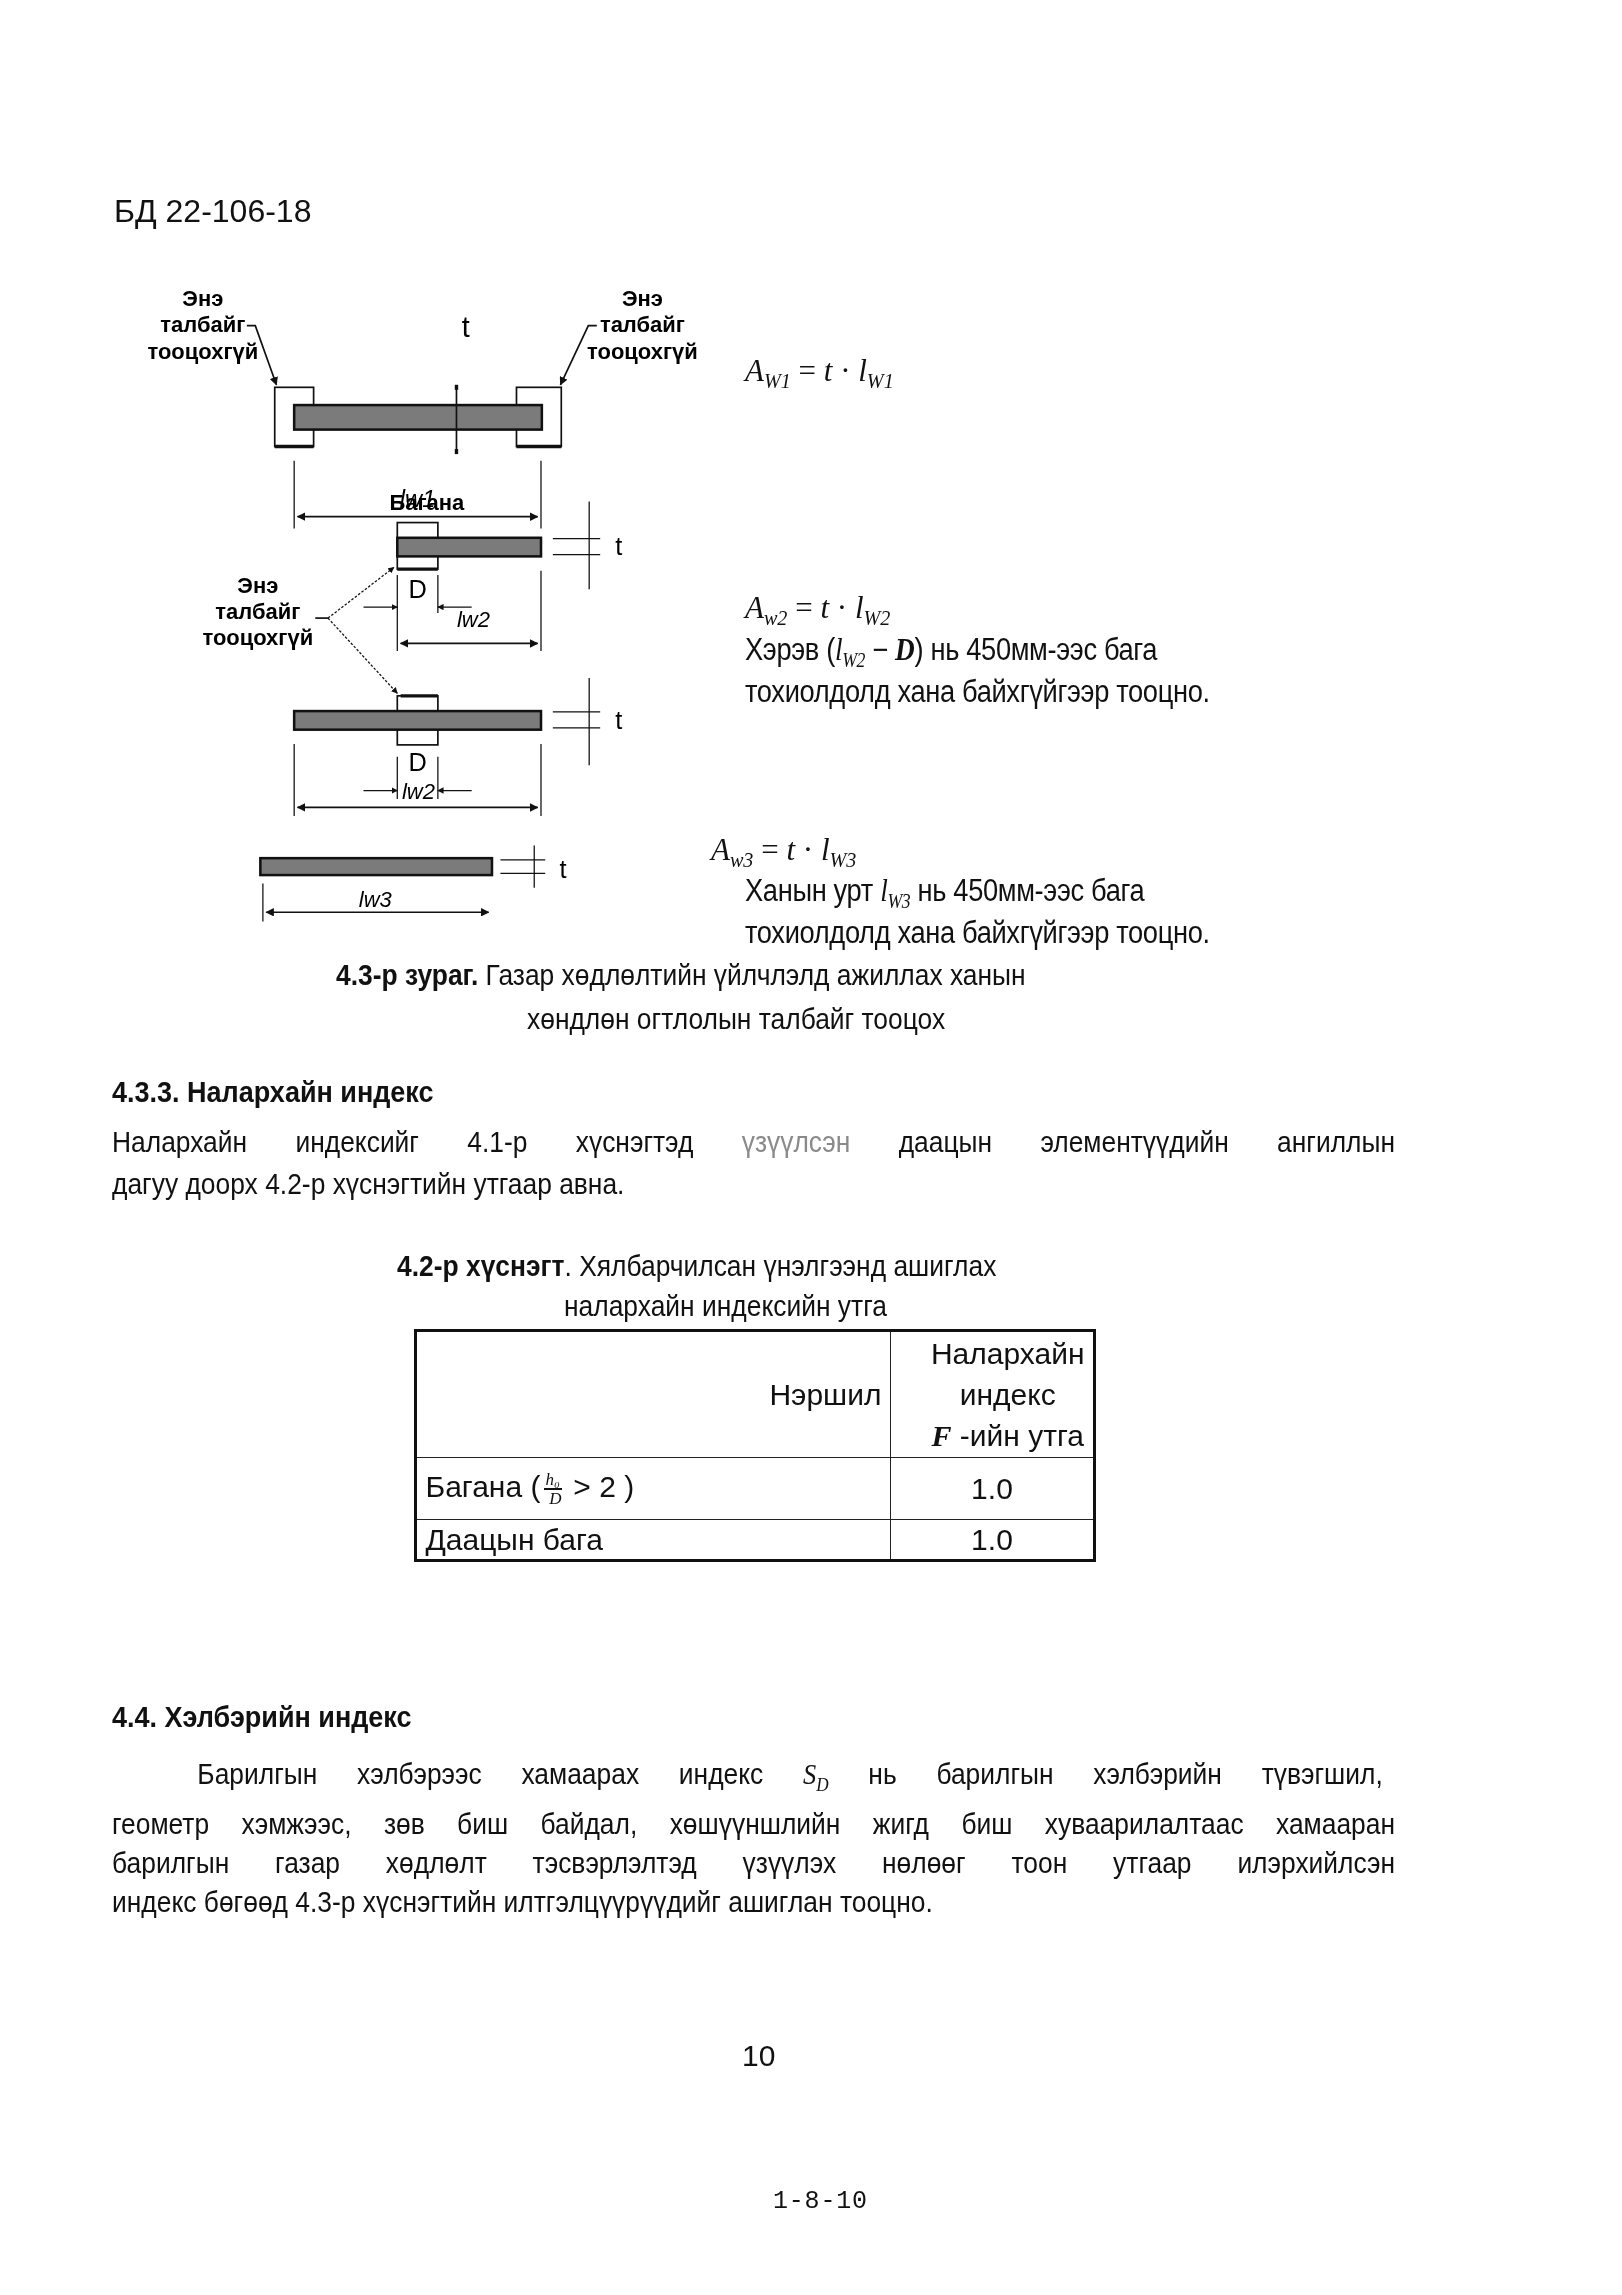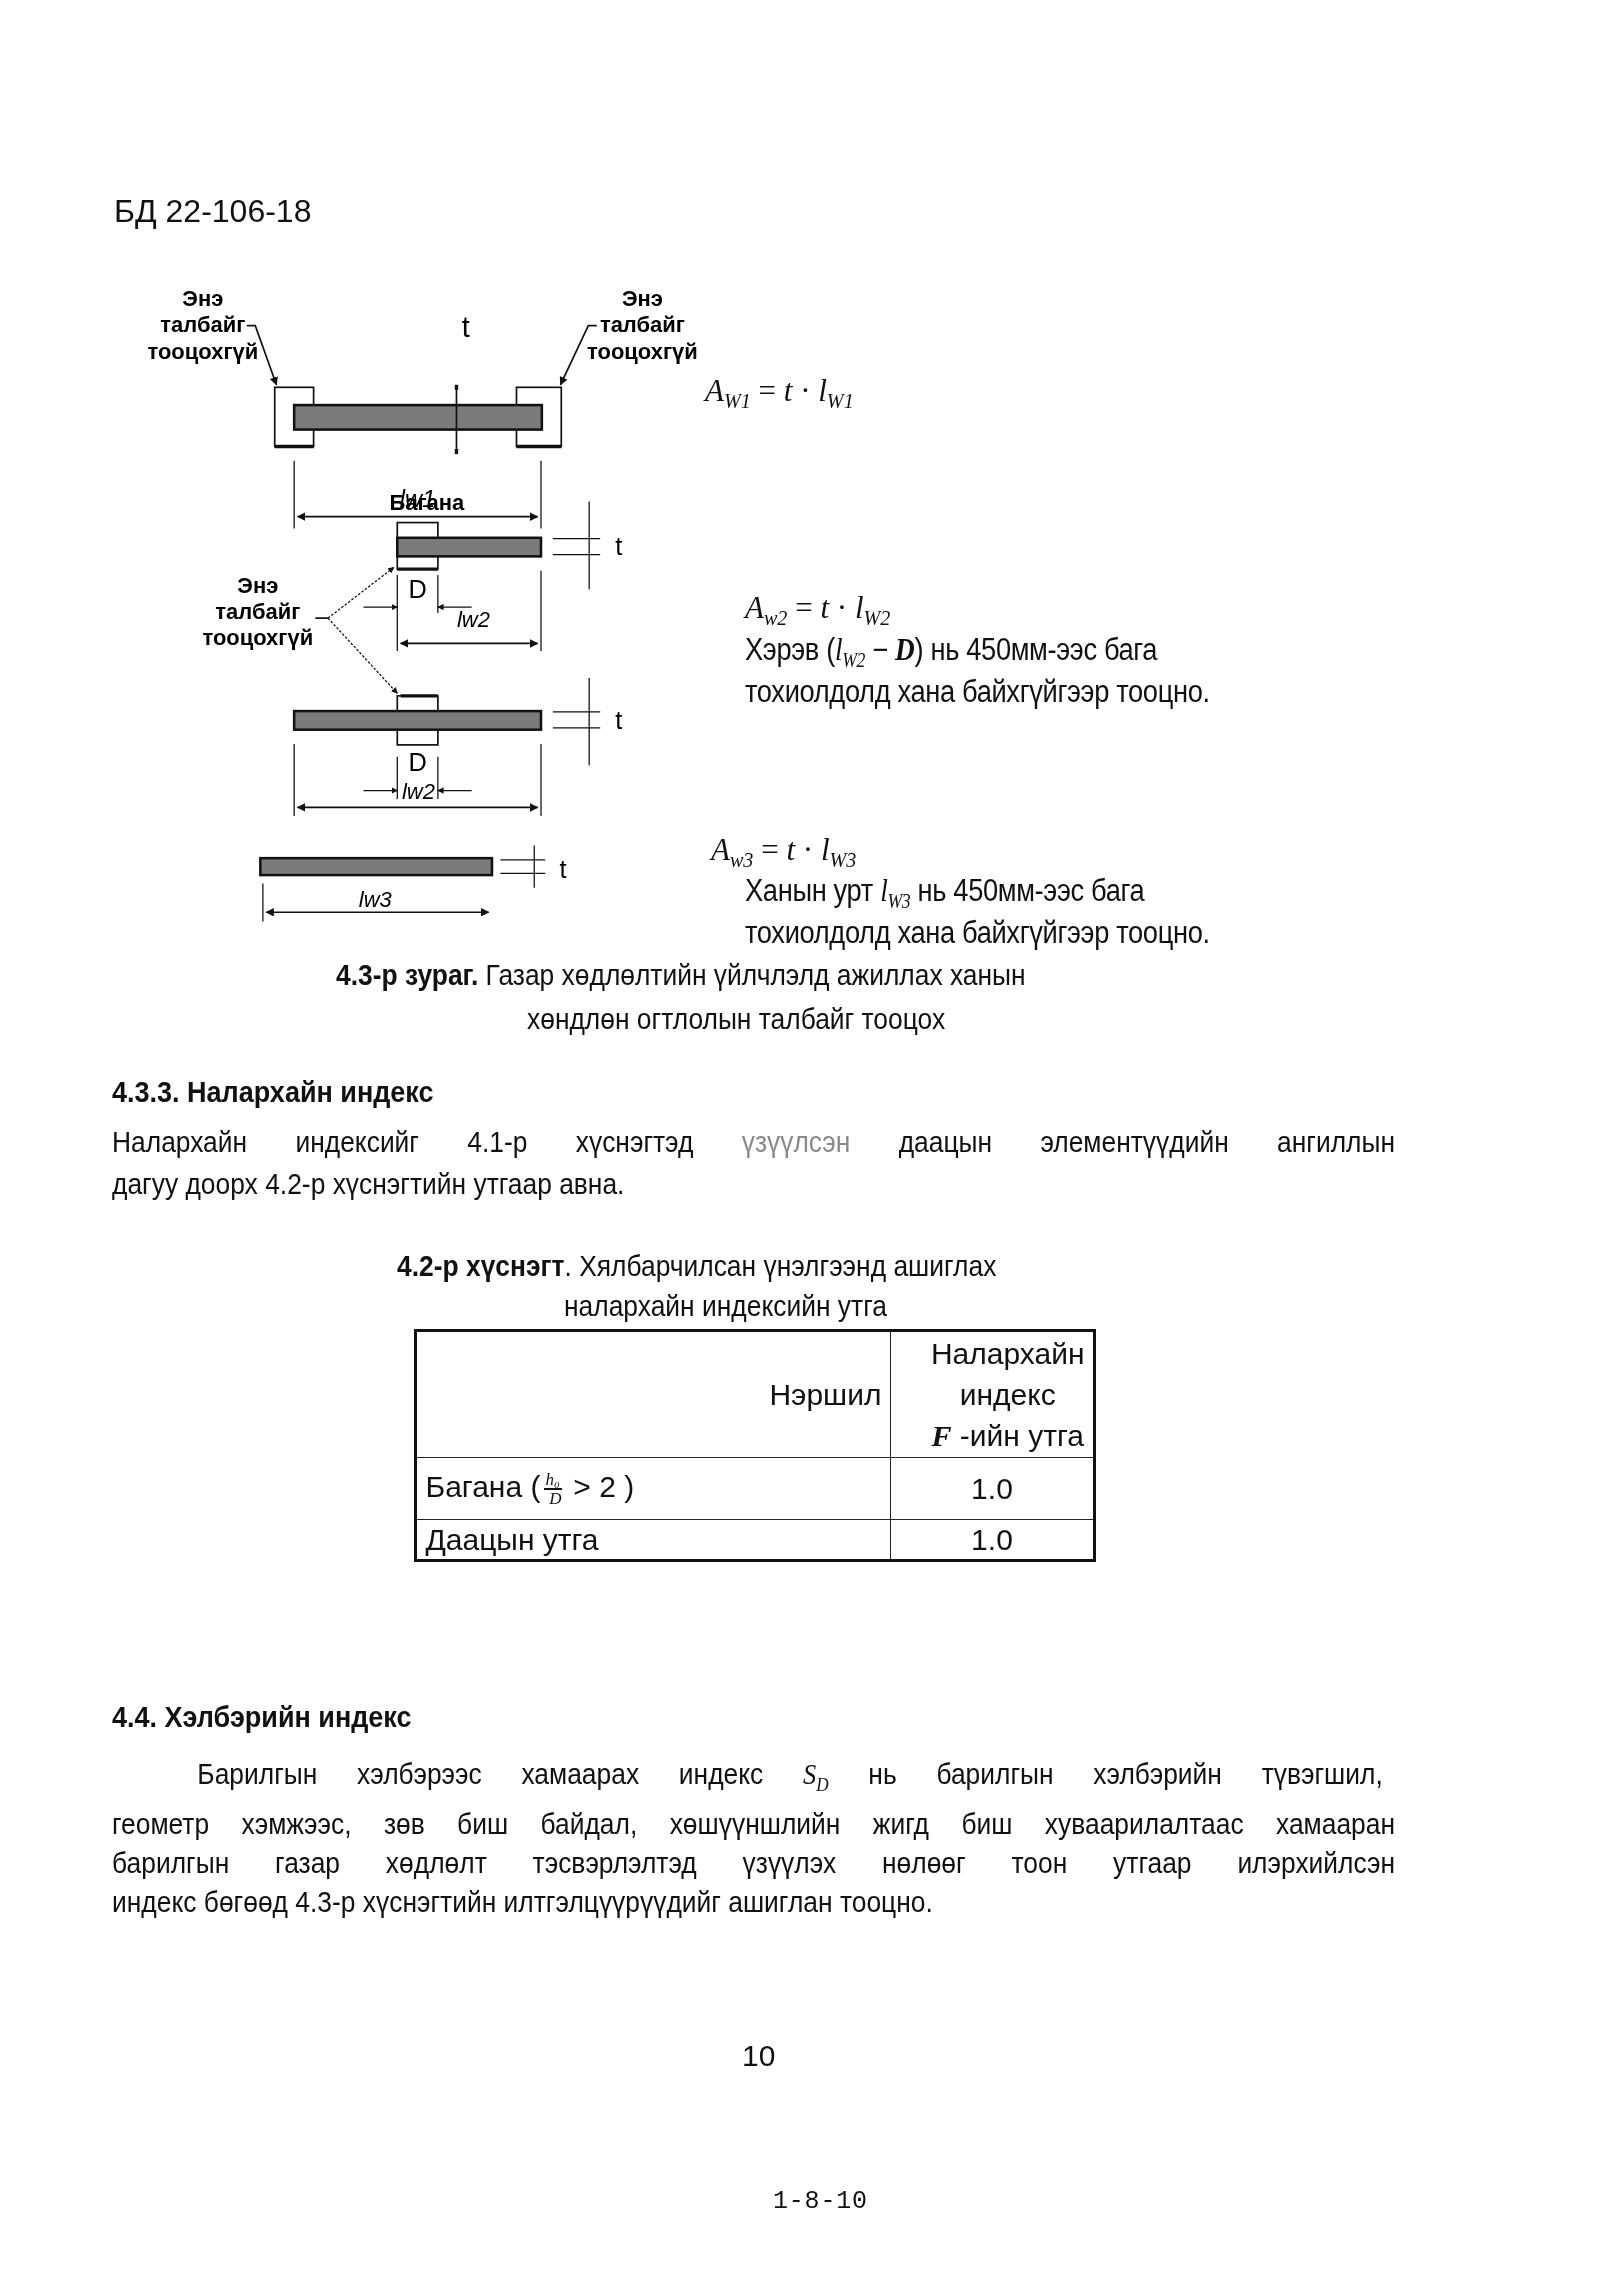--- a/index.html
+++ b/index.html
@@ -115,21 +115,21 @@
     <line x1="592" y1="1017" x2="645" y2="1017" stroke="#111" stroke-width="1.5"></line>
     <line x1="592" y1="1033" x2="645" y2="1033" stroke="#111" stroke-width="1.5"></line>
     <line x1="632" y1="1000" x2="632" y2="1050" stroke="#111" stroke-width="1.5"></line>
     <text x="666" y="1038" font-size="30" text-anchor="middle">t</text>
     <line x1="311" y1="1045" x2="311" y2="1090" stroke="#111" stroke-width="1.5"></line>
     <text x="444" y="1073" font-size="26" font-style="italic" text-anchor="middle" font-family="Liberation Serif, serif">lw3</text>
     <line x1="315" y1="1079" x2="578" y2="1079" stroke="#111" stroke-width="2" marker-start="url(#arr)" marker-end="url(#arr)"></line>
   </g>
 </svg>
 
-<div class="abs formula math" style="left:705px; top:353px;margin-top:20px;">
+<div class="abs formula math" style="left:745px; top:353px;">
   <span>A</span><sub>W1</sub><span style="font-style:normal"> = </span><span>t</span><span style="font-style:normal"> · </span><span>l</span><sub>W1</sub>
 </div>
 
 <div class="abs formula math" style="left:745px; top:590px;">
   <span>A</span><sub>w2</sub><span style="font-style:normal"> = </span><span>t</span><span style="font-style:normal"> · </span><span>l</span><sub>W2</sub>
 </div>
 <div class="abs txt" style="left:745px; top:632px;">
   <span>Хэрэв (</span><span class="math">l<sub>W2</sub></span><span> − </span><span class="math" style="font-style:italic;font-weight:bold">D</span><span>) нь 450мм-ээс бага</span>
 </div>
 <div class="abs txt" style="left:745px; top:674px;">тохиолдолд хана байхгүйгээр тооцно.</div>
@@ -168,21 +168,21 @@
       <span class="math" style="font-weight:bold">F</span><span> -ийн утга</span>
     </td>
   </tr>
   <tr style="height:62px;">
     <td class="c1">
       <span>Багана (</span><span class="frac"><span class="num">h₀</span><span class="den">D</span></span><span> &gt; 2 )</span>
     </td>
     <td class="c2">1.0</td>
   </tr>
   <tr style="height:41px;">
-    <td class="c1">Даацын утга</td>
+    <td class="c1">Даацын бага</td>
     <td class="c2">1.0</td>
   </tr>
 </tbody>
   </table>
 
 <div class="abs h2" style="left:112px; top:1700px;">4.4.   Хэлбэрийн индекс</div>
 <div class="para" style="top:1754px; line-height:39px;">
   <span class="line" style="padding-left:97px; transform:scaleX(0.88);transform-origin:left;width:1347px;"><span>Барилгын  хэлбэрээс  хамаарах  индекс  </span><span class="math">S<sub>D</sub></span><span>  нь  барилгын  хэлбэрийн  түвэгшил,</span></span>
   <span class="line" style="transform:scaleX(0.88);transform-origin:left;width:1458px;">геометр хэмжээс, зөв биш байдал, хөшүүншлийн жигд биш хуваарилалтаас хамааран</span>
   <span class="line" style="transform:scaleX(0.88);transform-origin:left;width:1458px;">барилгын  газар  хөдлөлт  тэсвэрлэлтэд  үзүүлэх  нөлөөг  тоон  утгаар  илэрхийлсэн</span>

